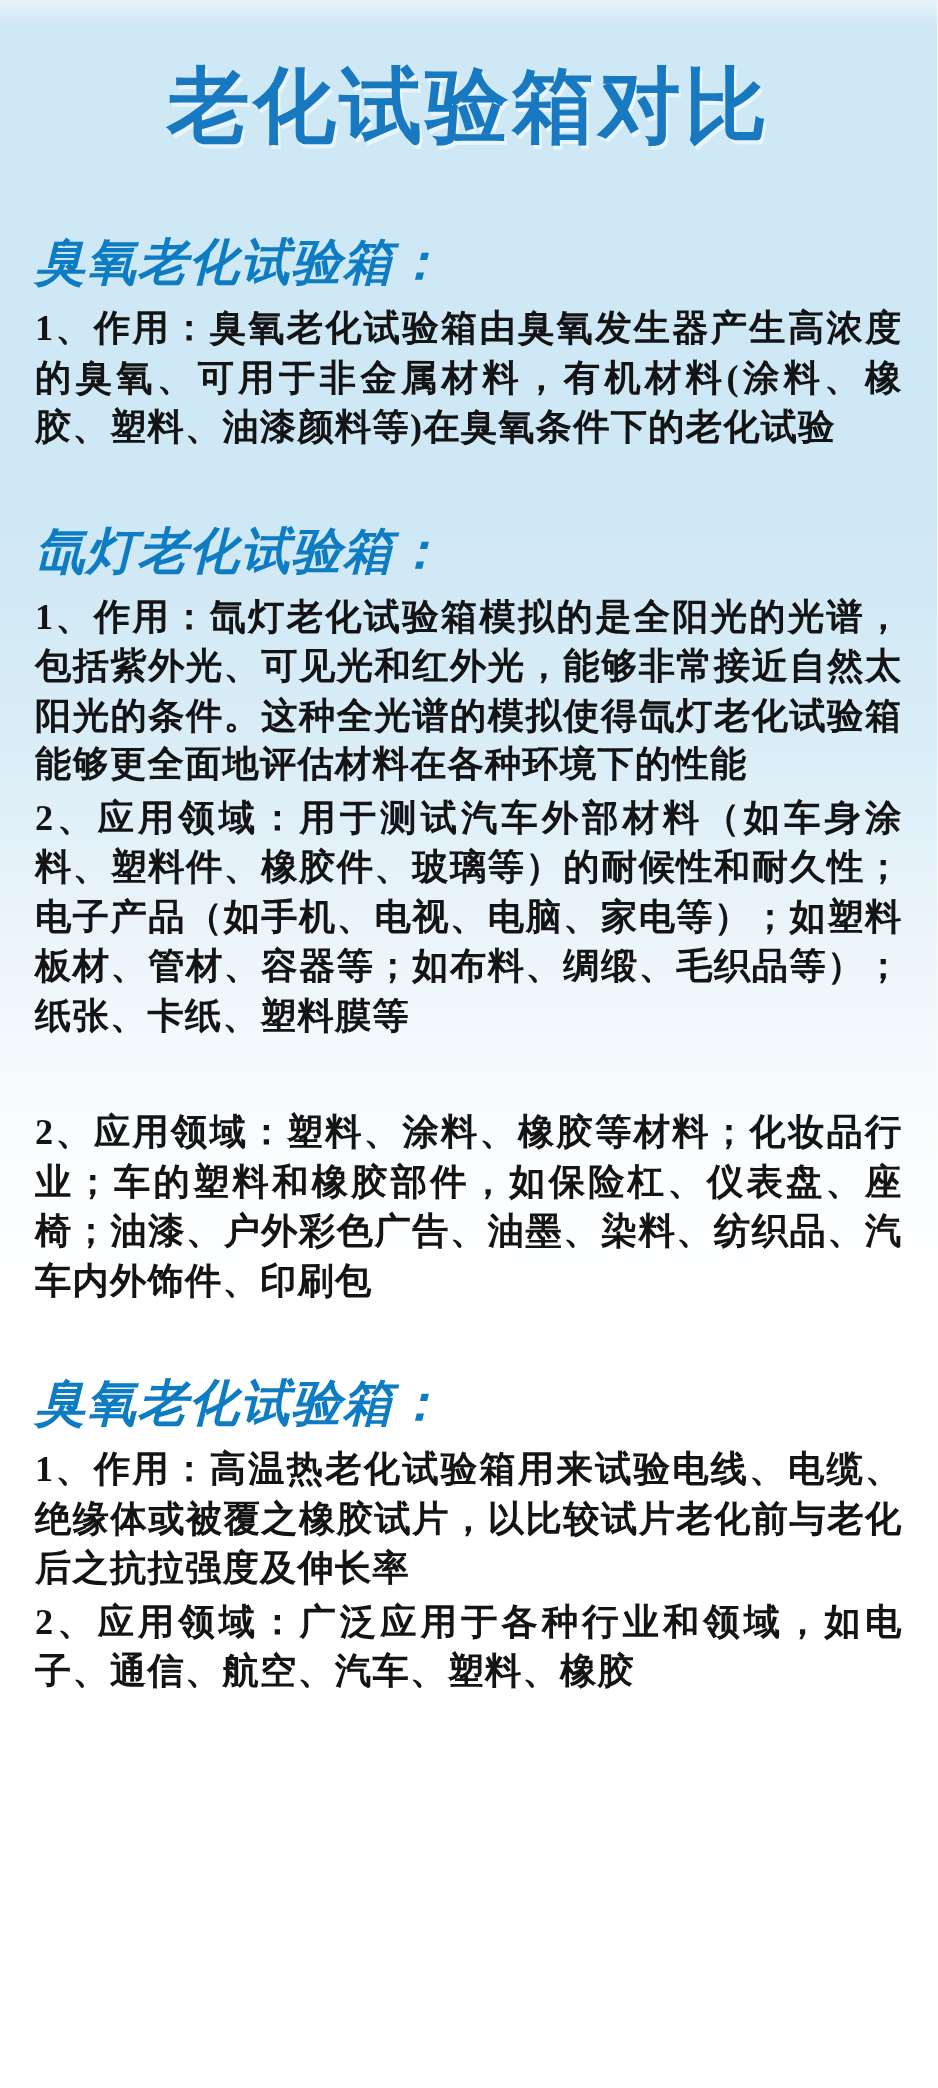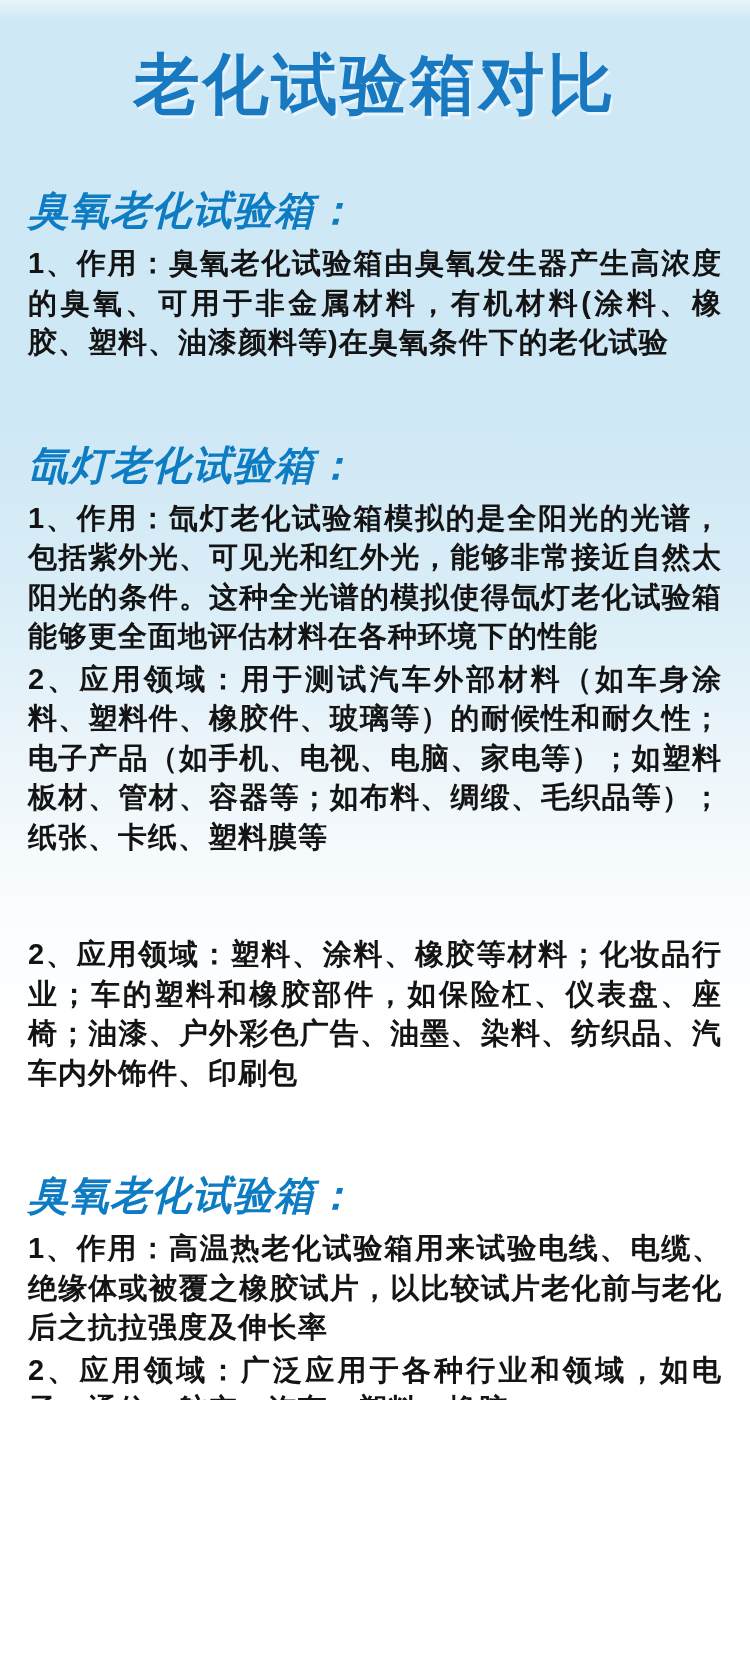--- a/index.html
+++ b/index.html
@@ -34,21 +34,21 @@
     margin: 0;
     text-align: center;
     font-size: 66px;
     line-height: 80px;
     font-weight: 800;
     letter-spacing: 3px;
     color: #1879c0;
     text-shadow: 2px 3px 0 rgba(255,255,255,0.55);
   }
   .section {
-    margin-top: 78px;
+    margin-top: 54px;
   }
   .section.first {
     margin-top: 62px;
   }
   .section-heading {
     margin: 0 0 10px 0;
     font-size: 40px;
     line-height: 48px;
     font-weight: 800;
     letter-spacing: 1px;
@@ -57,20 +57,21 @@
   }
   .para {
     margin: 0 0 3px 0;
     font-size: 29px;
     line-height: 39.5px;
     font-weight: 600;
     letter-spacing: 1px;
     color: #141414;
     text-align: justify;
     text-justify: inter-ideograph;
+    font-family: Liberation Serif, serif;
   }
 </style>
 </head>
 <body>
 
 <div class="page">
 
   <h1 class="page-title">老化试验箱对比</h1>
 
   <section class="section first">

